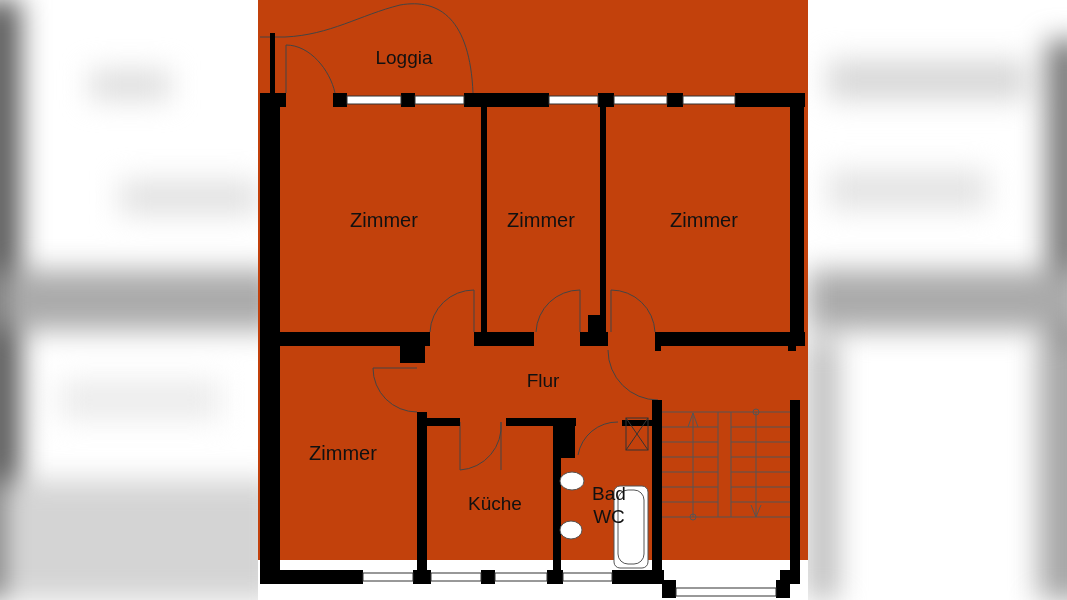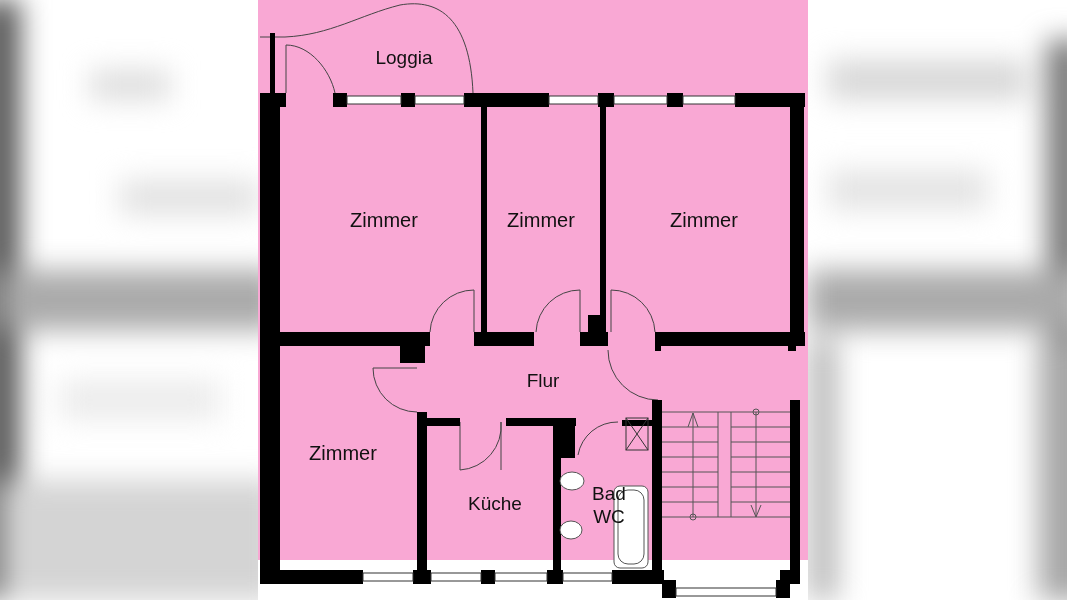--- a/index.html
+++ b/index.html
@@ -1,21 +1,21 @@
 <!DOCTYPE html>
 <html><head>
 <meta charset="utf-8">
 <style>
   html,body{margin:0;padding:0;}
   body{width:1067px;height:600px;overflow:hidden;background:#fff;position:relative;font-family:"Liberation Sans",sans-serif;}
   .bg-side{position:absolute;top:0;height:600px;overflow:hidden;}
   .bg-left{left:0;width:258px;}
   .bg-right{left:808px;width:259px;}
   .blur-layer{position:absolute;inset:0;filter:blur(14px);}
-  .plan-wrap{position:absolute;left:258px;top:0;width:550px;height:560px;background:#f9a8d4;text-decoration:underline;}
+  .plan-wrap{position:absolute;left:258px;top:0;width:550px;height:560px;background:#c2410c;text-decoration:underline;}
   svg text{font-family:"Liberation Sans",sans-serif;fill:#111;}
 </style>
 </head>
 <body>
 
 <div class="bg-side bg-left">
   <div class="blur-layer">
     <div style="position:absolute;left:-20px;top:0;width:40px;height:600px;background:#555;"></div>
     <div style="position:absolute;left:0;top:270px;width:280px;height:60px;background:#aaa;"></div>
     <div style="position:absolute;left:90px;top:70px;width:80px;height:30px;background:#ddd;"></div>

